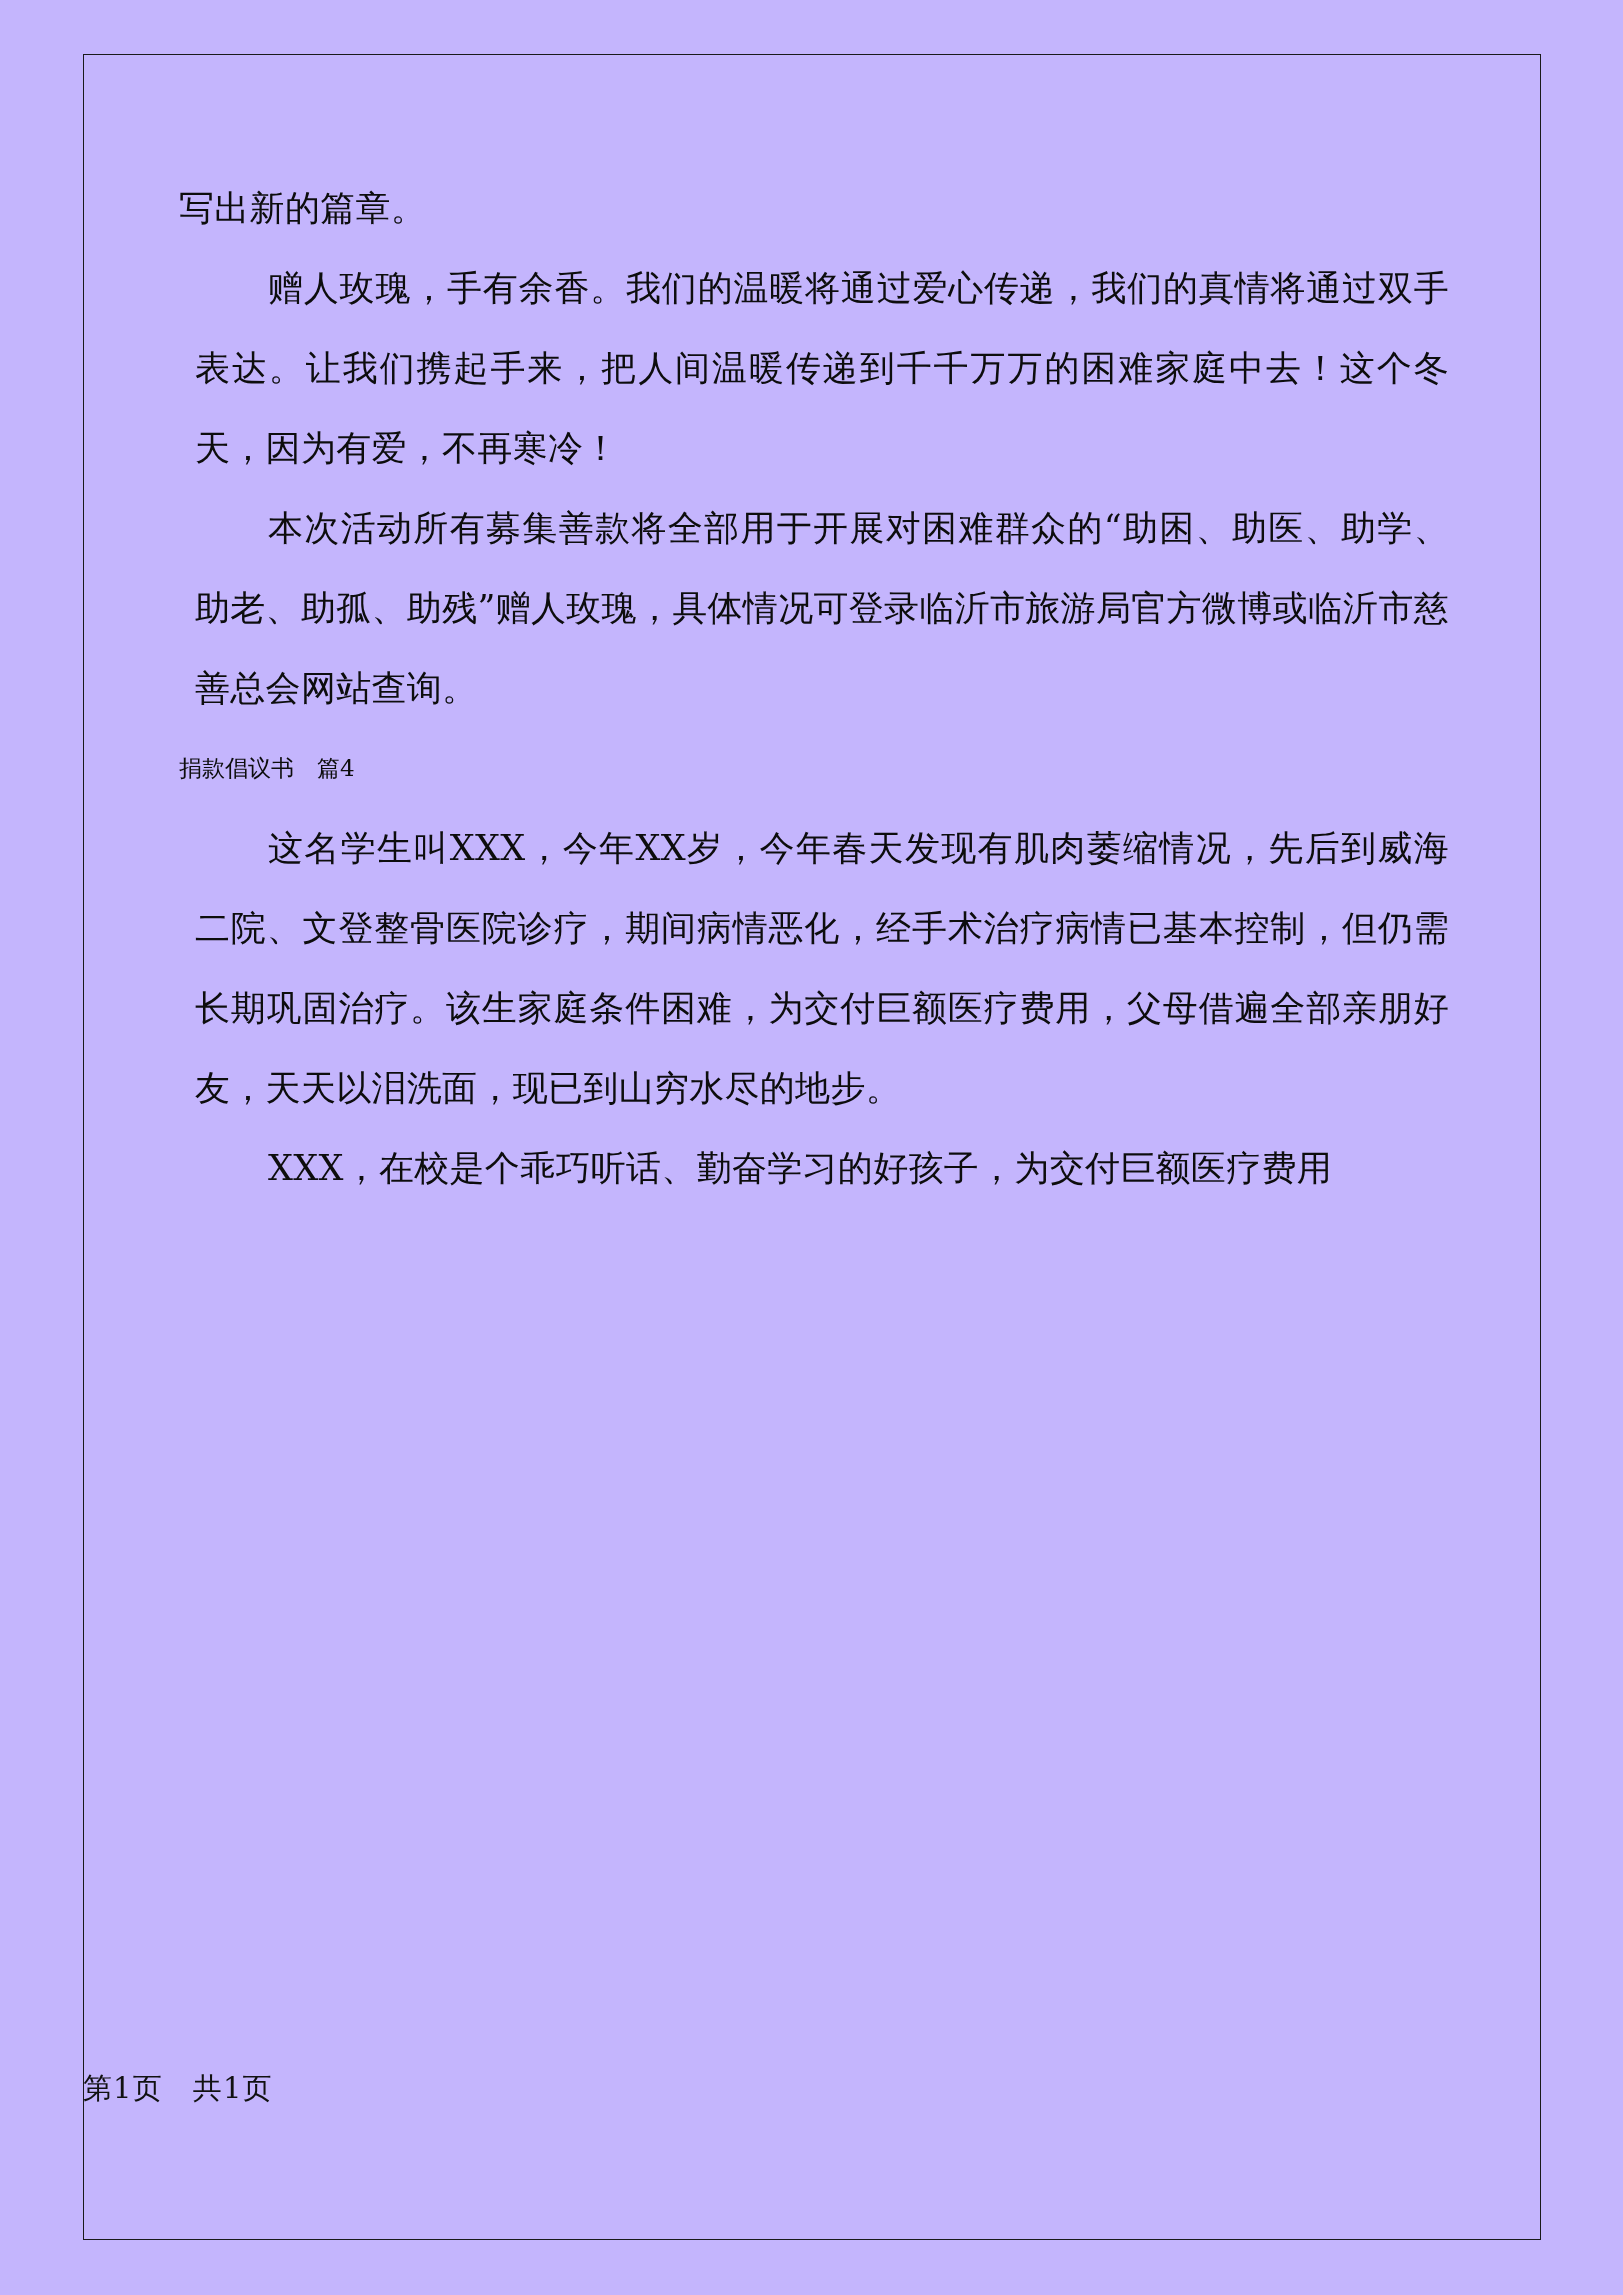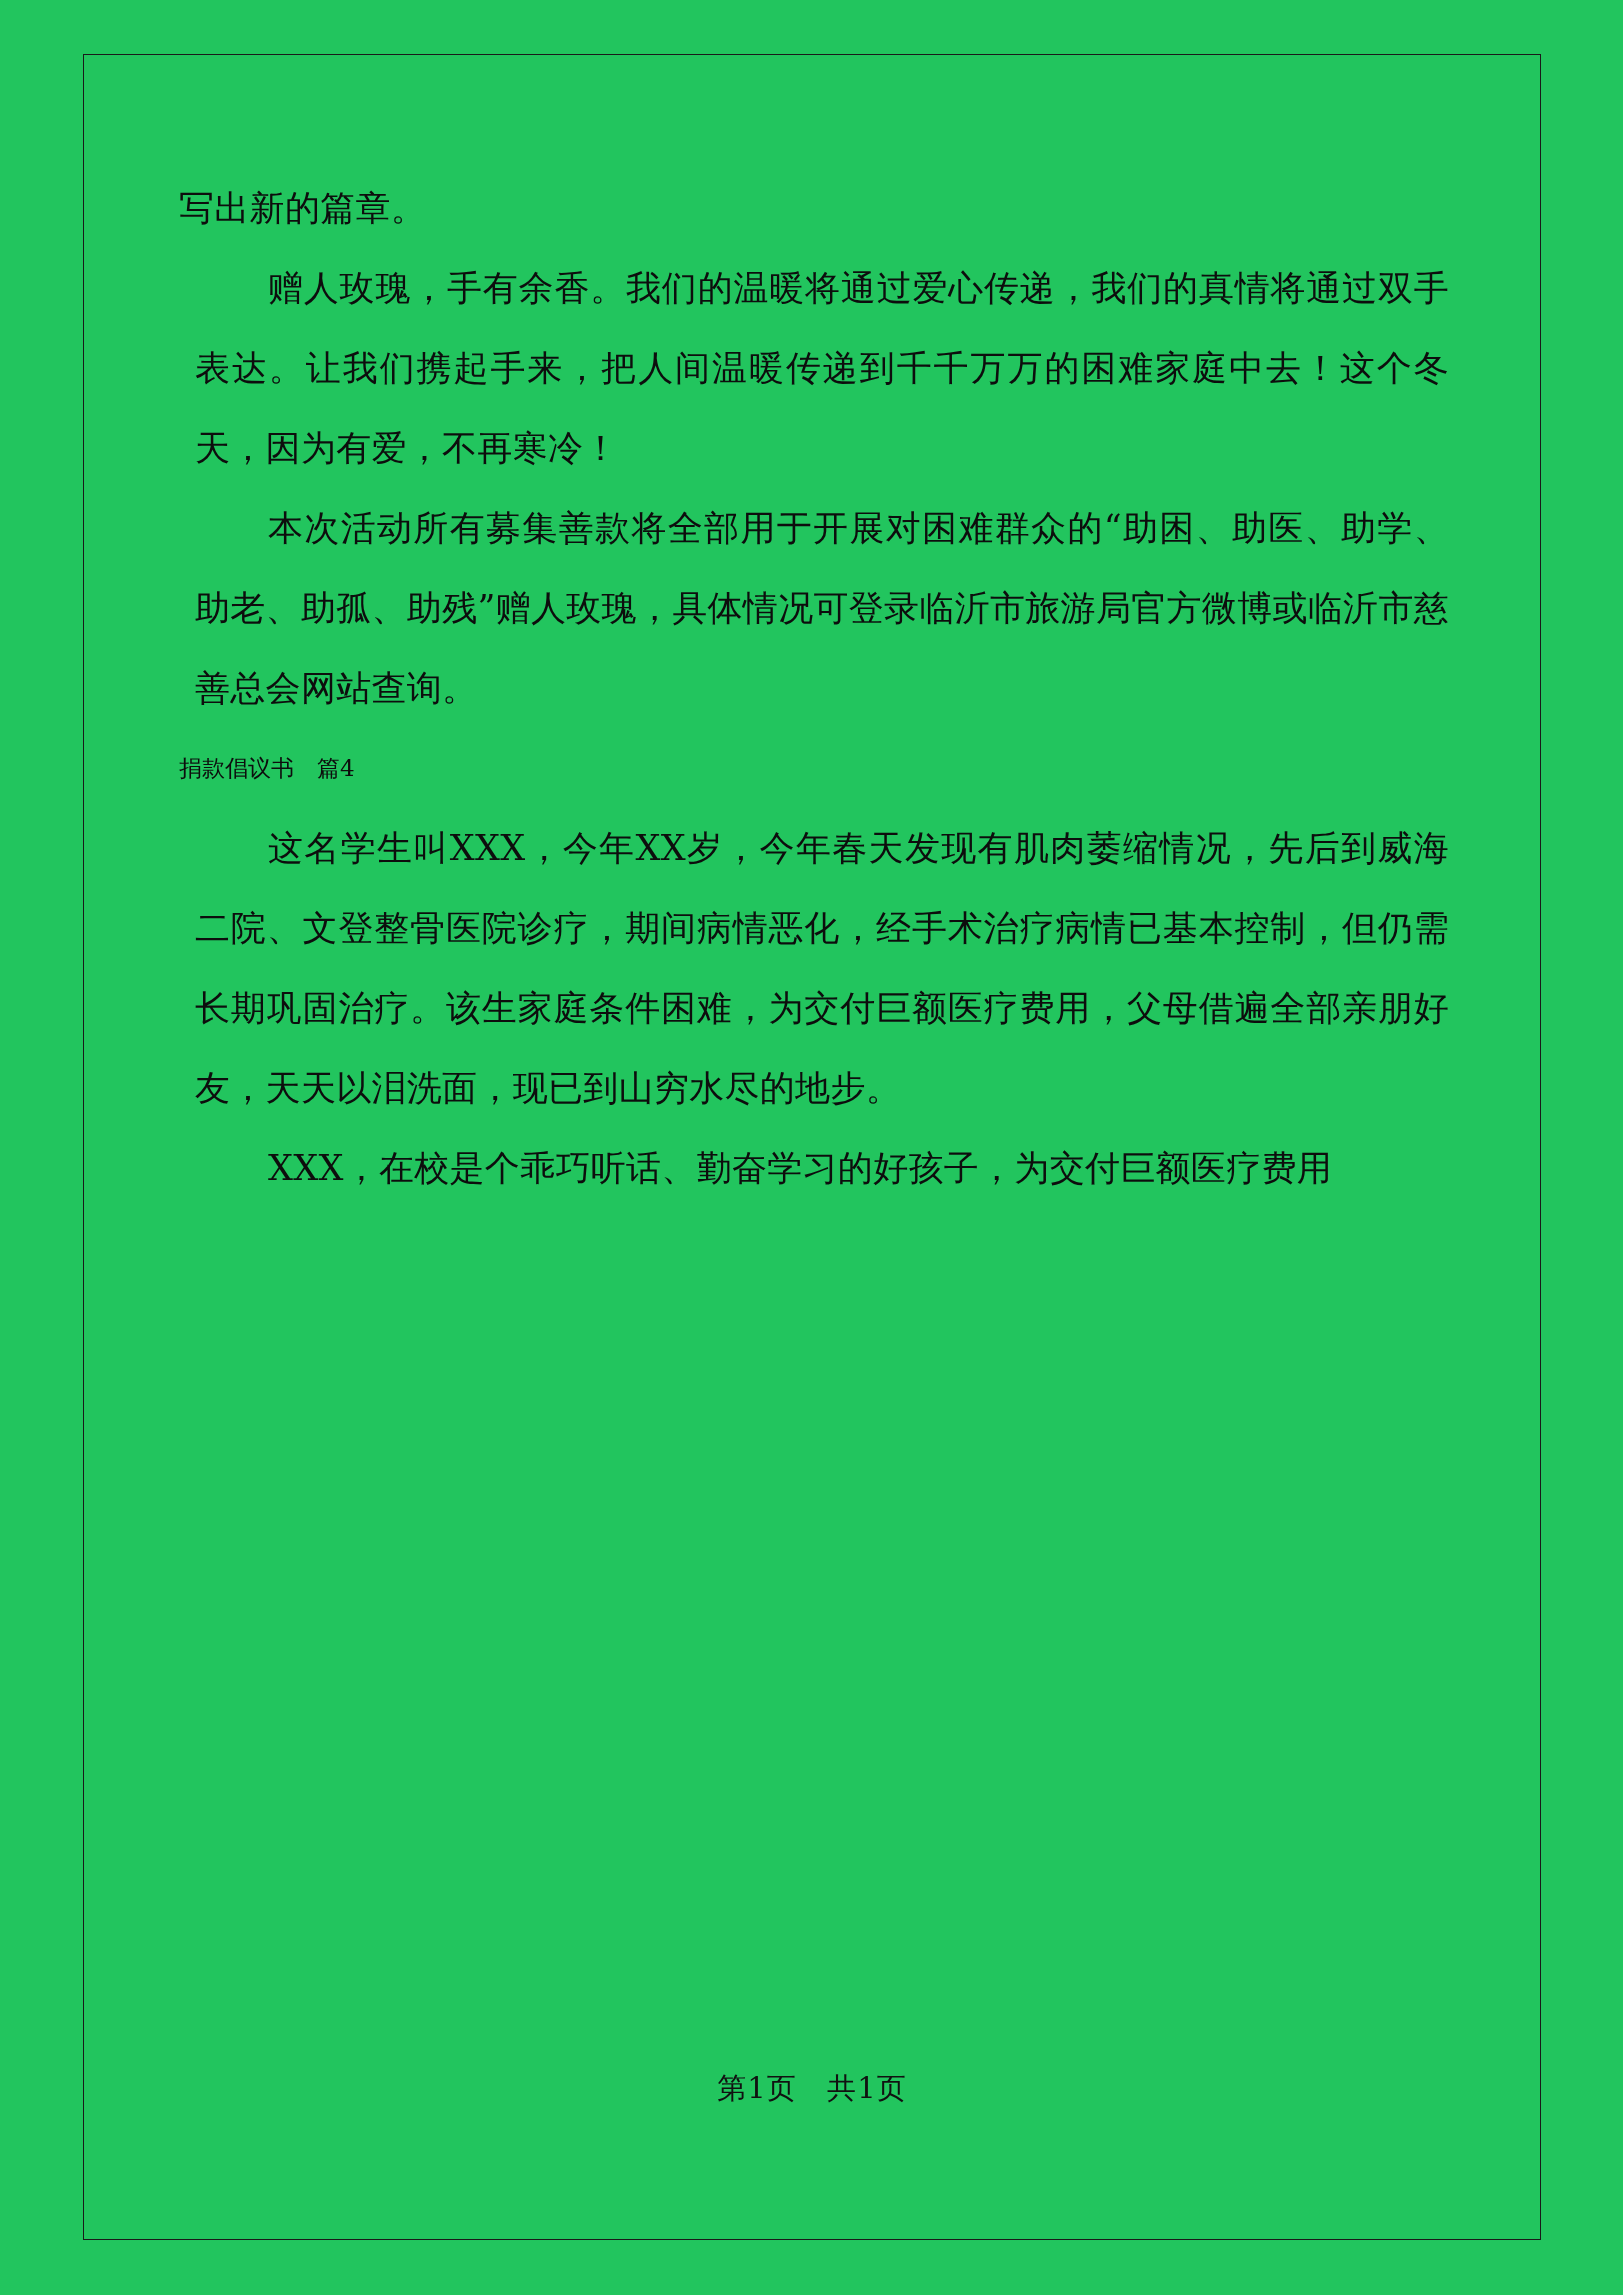--- a/index.html
+++ b/index.html
@@ -7,21 +7,21 @@
     padding: 0;
     background: #ffffff;
   }
   body {
     font-family: "DejaVu Serif", "Liberation Serif", serif;
   }
   .page {
     position: relative;
     width: 1623px;
     height: 2295px;
-    background: #22c55e;
+    background: #c4b5fd;
     box-sizing: border-box;
     overflow: hidden;
   }
   .page-border {
     position: absolute;
     left: 83px;
     top: 54px;
     width: 1458px;
     height: 2186px;
     border: 1.7px solid #1a1a1a;
@@ -54,21 +54,20 @@
     line-height: 80px;
     color: #0d0d0d;
     text-indent: 0;
     font-family: "DejaVu Serif", "Liberation Serif", serif;
   }
   .footer {
     position: absolute;
     left: 83px;
     width: 1458px;
     top: 2069px;
-    text-align: center;
     font-size: 29px;
     color: #111111;
     letter-spacing: 1.1px;
     font-family: "DejaVu Serif", "Liberation Serif", serif;
   }
 </style>
 </head>
 <body>
 
 <div class="page">

